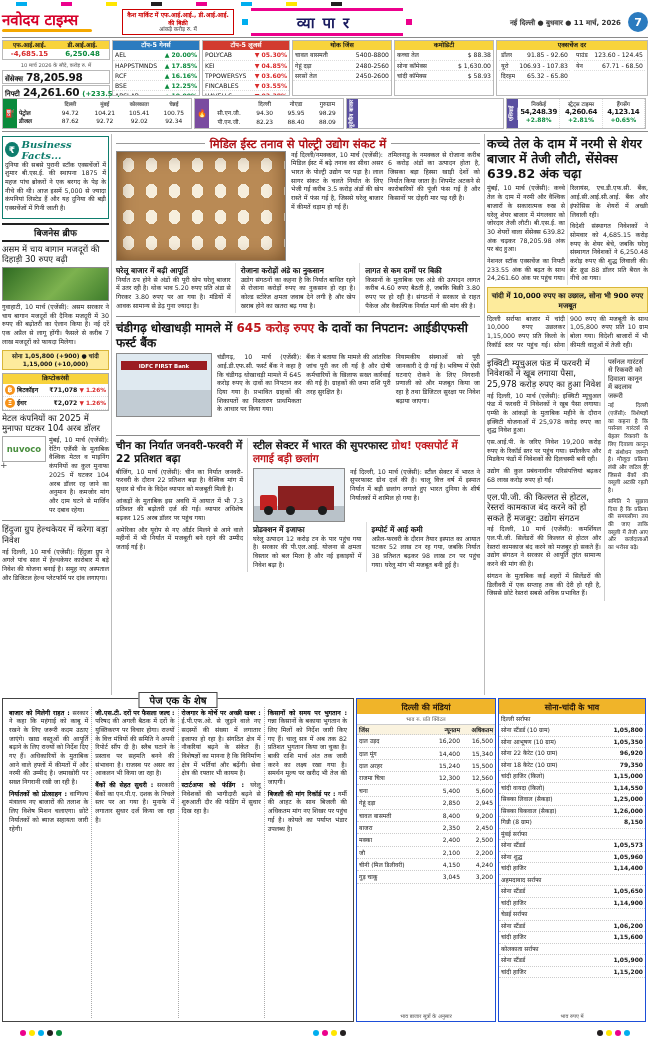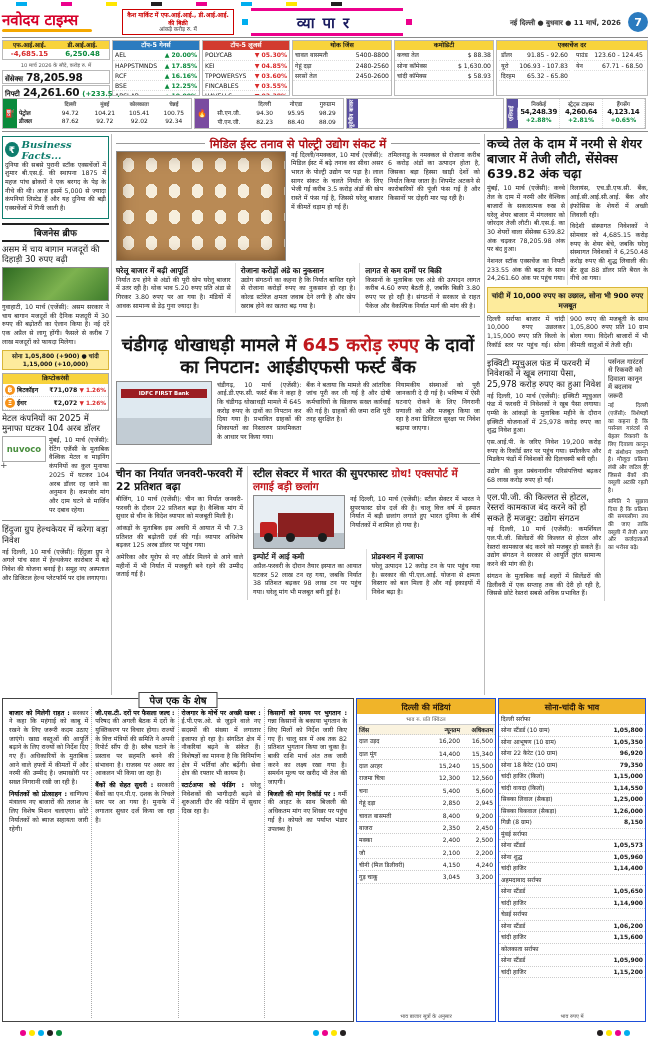--- a/index.html
+++ b/index.html
@@ -70,21 +70,21 @@
 .weur{width:158px}.wasi{width:140px}
 
 .main{display:flex;gap:2px;margin-top:2px;height:565px}
 .sidebar{width:110px;border-right:1px solid #bbb;padding-right:2px;overflow:hidden}
 .center{width:368px;overflow:hidden;padding:0 2px}
 .rightcol{width:164px;border-left:1px solid #bbb;padding-left:2px;overflow:hidden}
 .kicker{display:flex;align-items:center;gap:5px;color:#b01116;font-weight:bold;font-size:11.5px;justify-content:center;margin:2px 0 0}
 .kicker::before,.kicker::after{content:"";flex:1;height:1px;background:#999}
 .h1{font-size:19px;font-weight:bold;text-align:center;line-height:1.12;margin:1px 0 3px;letter-spacing:-.2px}
 .h2{font-size:12.5px;font-weight:bold;line-height:1.22;margin:2px 0 3px}
-.h2c{font-size:18px;font-weight:bold;line-height:1.2;margin:15px 0 3px;text-align:center}
+.h2c{font-size:12px;font-weight:bold;line-height:1.2;margin:2px 0 3px;text-align:left}
 .h3{font-size:10.5px;font-weight:bold;line-height:1.25;margin:1px 0 2px}
 .h4{font-size:8.5px;font-weight:normal;line-height:1.25;margin:1px 0 2px}
 .subhead{font-size:7.4px;font-weight:bold;margin:2px 0 1px}
 .redtx{color:#c0181d}
 .leadrow{display:flex;gap:5px;margin-bottom:2px}
 .leadcol{flex:1}
 .cols2{column-count:2;column-gap:5px;column-rule:1px solid #ddd}
 .cols3{display:flex;gap:5px}
 .cols3>div{flex:1;border-right:1px solid #ddd;padding-right:4px}
 .cols3>div:last-child{border-right:none;padding-right:0}
@@ -516,26 +516,26 @@
               <div class="wh" style="left:10px"></div>
               <div class="wh" style="left:32px"></div>
               <div class="wh" style="left:64px"></div>
             </div>
             <div class="leadcol">
               <p class="t">नई दिल्ली, 10 मार्च (एजेंसी): स्टील सेक्टर में भारत ने सुपरफास्ट ग्रोथ दर्ज की है। चालू वित्त वर्ष में इस्पात निर्यात में बड़ी छलांग लगाते हुए भारत दुनिया के शीर्ष निर्यातकों में शामिल हो गया है।</p>
             </div>
           </div>
           <div class="cols3">
             <div>
+              <div class="subhead">प्रोडक्शन में इजाफा</div>
+              <p class="t">घरेलू उत्पादन 12 करोड़ टन के पार पहुंच गया है। सरकार की पी.एल.आई. योजना से क्षमता विस्तार को बल मिला है और नई इकाइयों में निवेश बढ़ा है।</p>
+            </div>
+            <div>
               <div class="subhead">इम्पोर्ट में आई कमी</div>
               <p class="t">अप्रैल-फरवरी के दौरान तैयार इस्पात का आयात घटकर 52 लाख टन रह गया, जबकि निर्यात 38 प्रतिशत बढ़कर 98 लाख टन पर पहुंच गया। घरेलू मांग भी मजबूत बनी हुई है।</p>
-            </div>
-            <div>
-              <div class="subhead">प्रोडक्शन में इजाफा</div>
-              <p class="t">घरेलू उत्पादन 12 करोड़ टन के पार पहुंच गया है। सरकार की पी.एल.आई. योजना से क्षमता विस्तार को बल मिला है और नई इकाइयों में निवेश बढ़ा है।</p>
             </div>
           </div>
         </article>
       </div>
     </section>
 
     <section class="rightcol">
       <article>
         <h2 class="h2">कच्चे तेल के दाम में नरमी से शेयर बाजार में तेजी लौटी, सेंसेक्स 639.82 अंक चढ़ा</h2>
         <div class="cols2">

